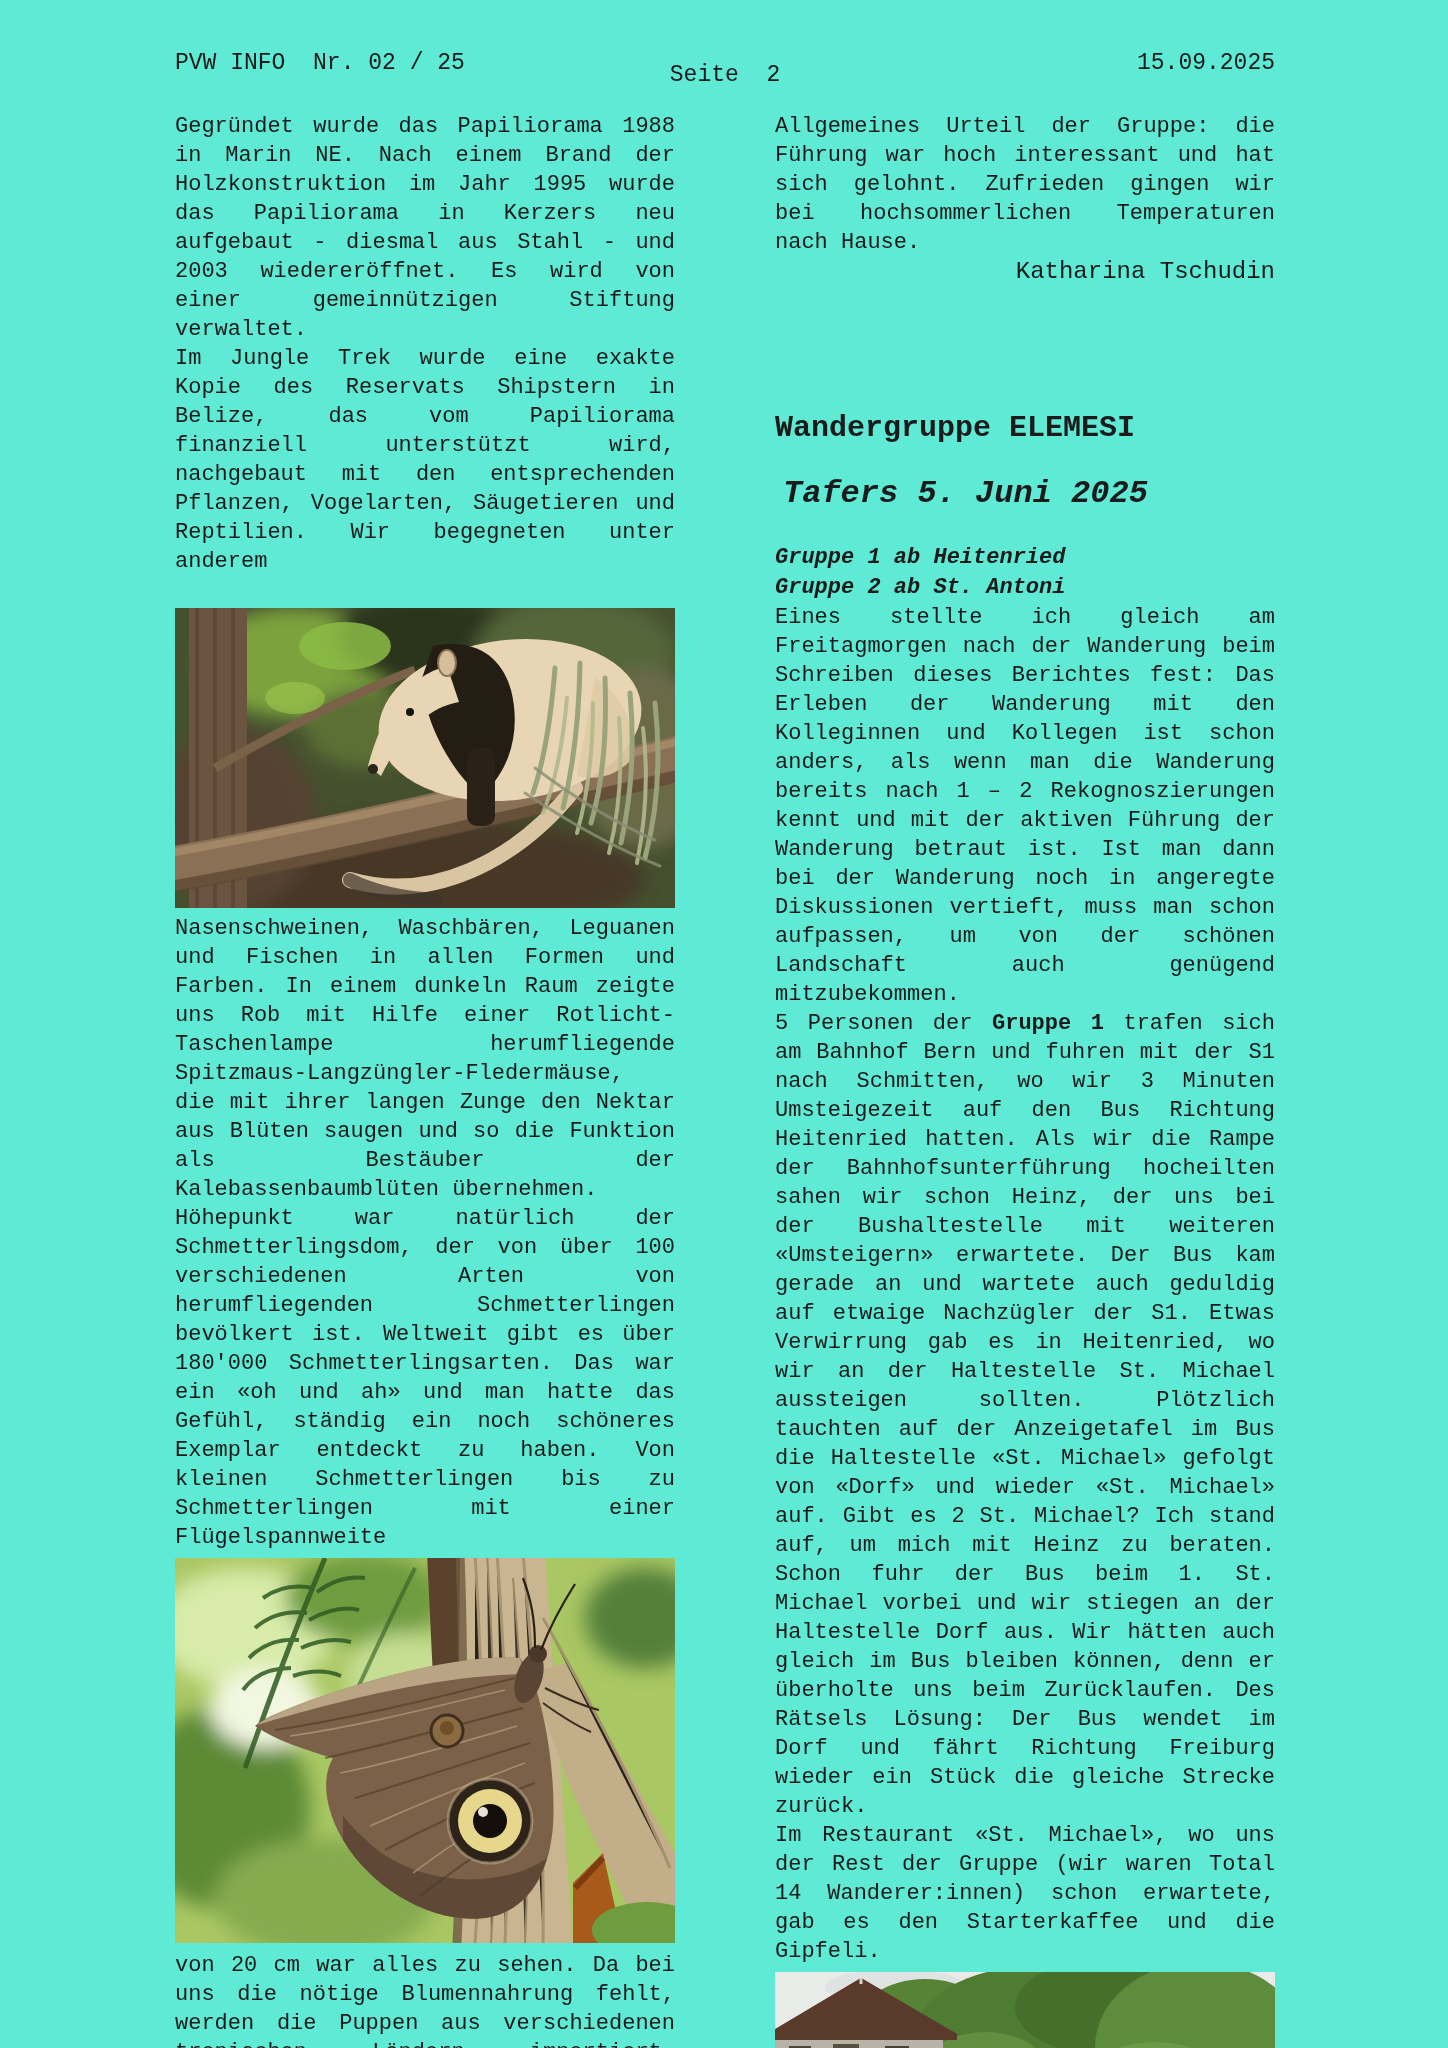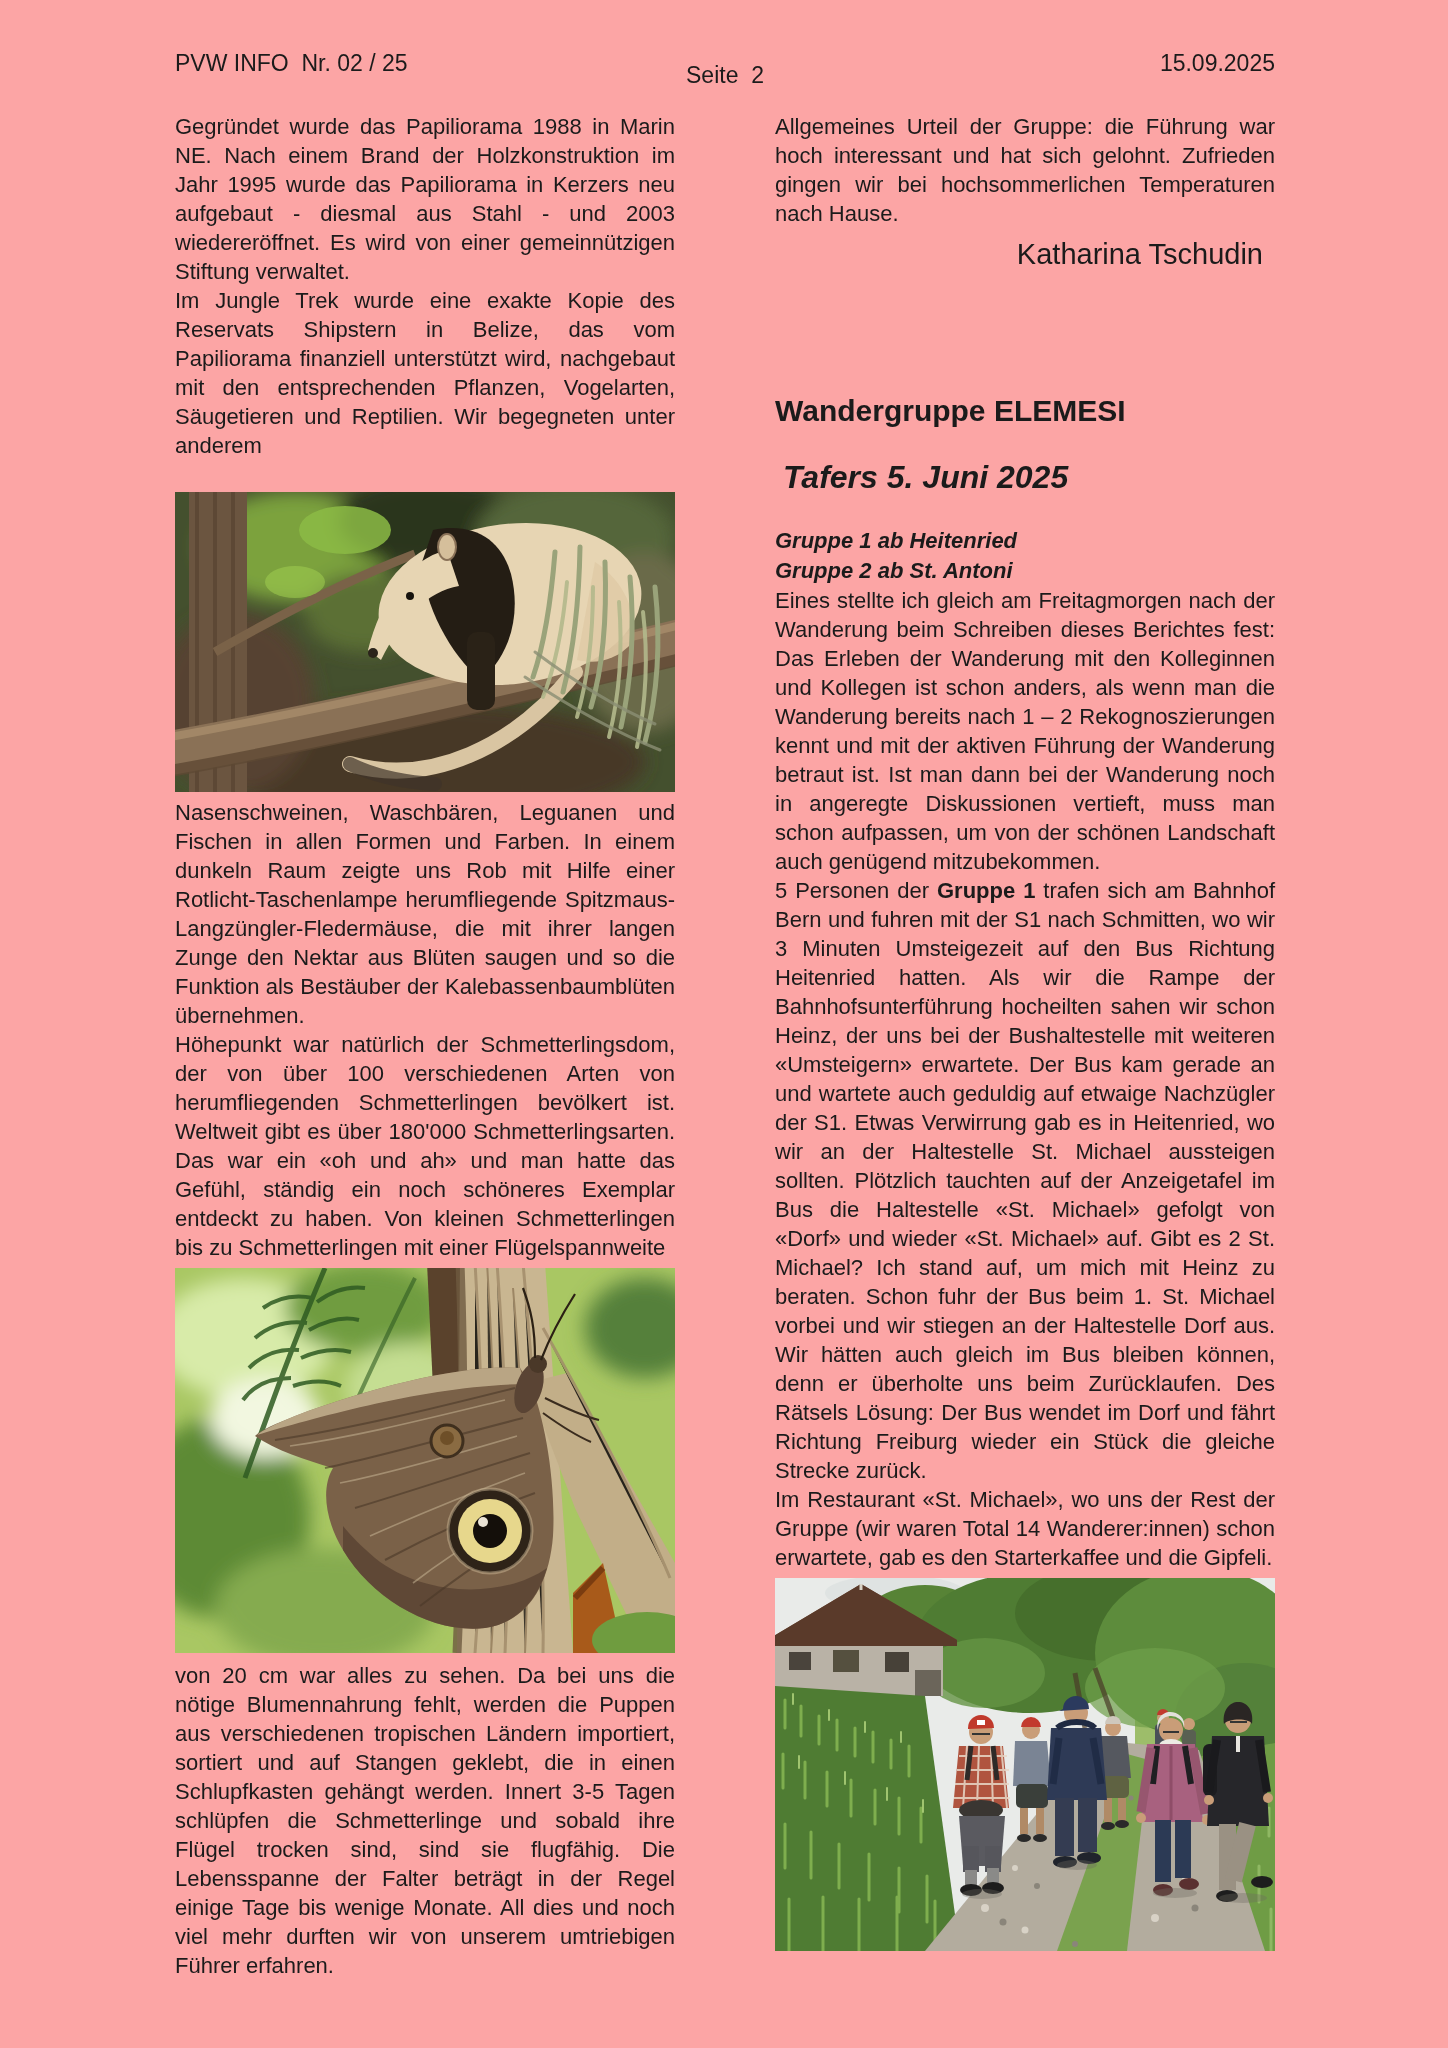--- a/index.html
+++ b/index.html
@@ -1,36 +1,36 @@
 <!DOCTYPE html>
 <html lang="de"><head>
 <meta charset="utf-8">
 <style>
   html,body{margin:0;padding:0;background:#ffffff;}
   .page{
-    position:relative;width:1448px;height:2048px;background:#fca5a5;
-    font-family:Liberation Sans, sans-serif;color:#1b1b1b;overflow:hidden;
+    position:relative;width:1448px;height:2048px;background:#5eead4;
+    font-family:Liberation Mono, monospace;color:#1b1b1b;overflow:hidden;
   }
   
   .hdr{position:absolute;top:50px;left:175px;width:1100px;height:30px;font-size:23px;}
   .hdr-left{position:absolute;left:0;top:0;white-space:pre;}
   .hdr-center{position:absolute;left:0;right:0;top:12px;text-align:center;white-space:pre;}
   .hdr-right{position:absolute;right:0;top:0;}
   
   .col{position:absolute;top:112px;width:500px;}
   .col-left{left:175px;}
   .col-right{left:775px;}
   p.body{font-size:22px;line-height:29px;text-align:justify;margin:0;text-justify:inter-word;}
   p.last{margin:0;}
   .fig{margin:0;padding:0;line-height:0;}
   .fig svg{display:block;}
   .fig-anteater{margin:32px 0 6px 0;}
   .fig-butterfly{margin:6px 0 8px 0;}
   .fig-hikers{margin:6px 0 0 0;}
-  .signature{font-size:29px;line-height:29px;text-align:right;margin:12px;}
+  .signature{font-size:24px;line-height:29px;text-align:right;margin:0;}
   .sec-title{font-size:30px;line-height:34px;font-weight:bold;margin:125px 0 12px 0;}
   .sec-subtitle{font-size:32px;line-height:30px;font-weight:bold;font-style:italic;margin:34px 0 0 8px;}
   .group-lines{margin:34px 0 0 0;}
   .group-line{font-size:22px;line-height:30px;font-weight:bold;font-style:italic;}
   .b{font-weight:bold;}
 </style>
 </head>
 <body>
 
 <div class="page">

